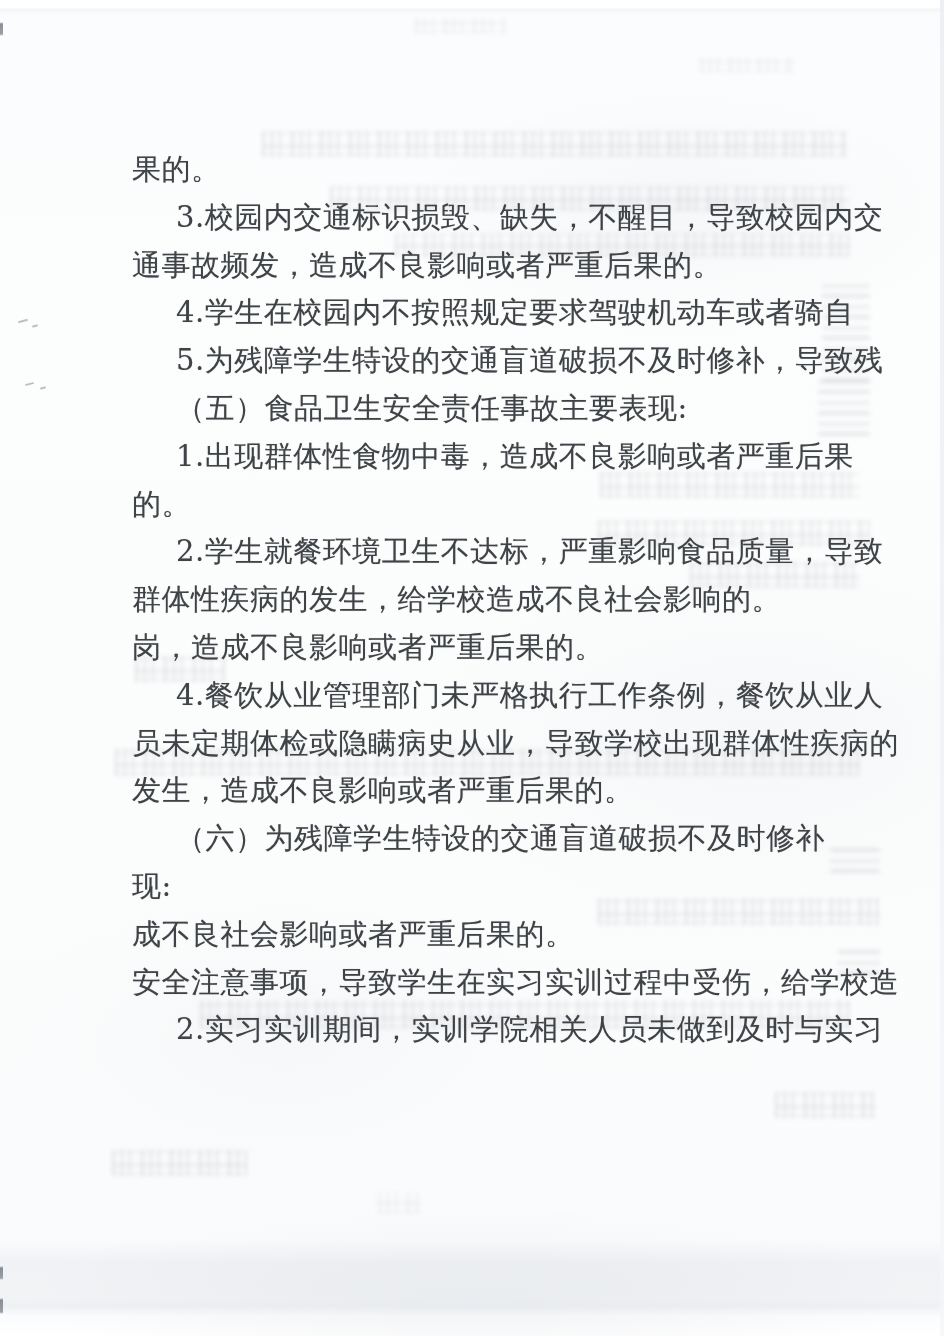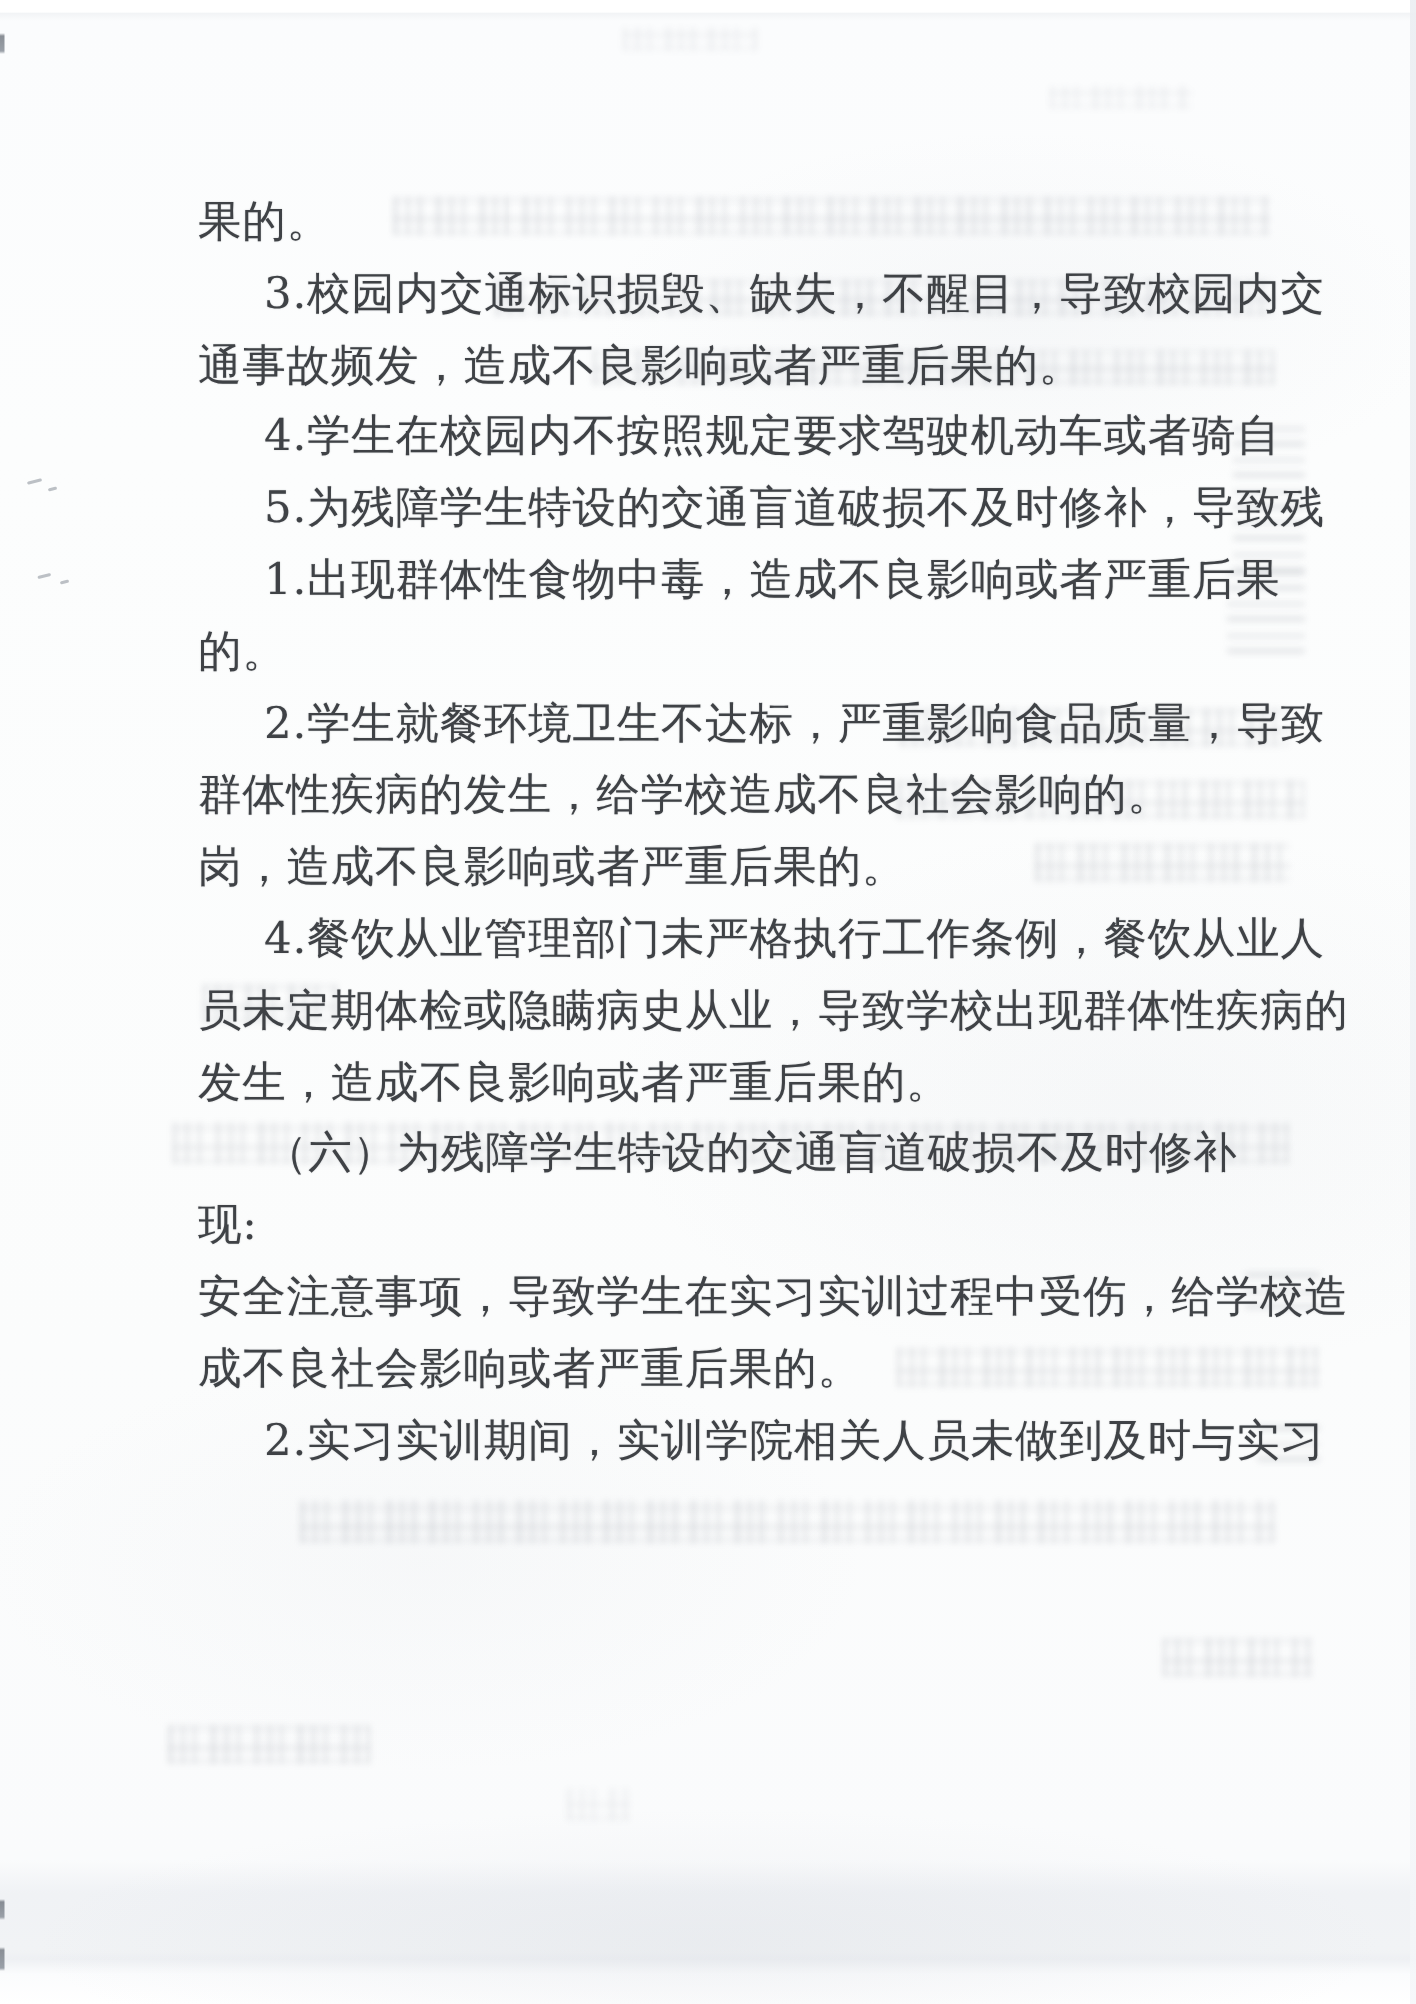--- a/index.html
+++ b/index.html
@@ -42,21 +42,21 @@
   }
   .page-edge-right {
     position: absolute; right: 0; top: 0; width: 4px; height: 100%;
     background: linear-gradient(180deg, rgba(235,238,242,0.9), rgba(244,246,249,0.8));
   }
 
   
   .doc-text {
     position: absolute;
     left: 132px;
-    top: 124px;
+    top: 146px;
     width: 730px;
     color: #3f4246;
     font-size: 29px;
     line-height: 47.8px;
     letter-spacing: 0.5px;
     text-shadow: 0 0 1px rgba(74,77,84,0.35);
   }
   .doc-text .line {
     height: 47.8px;
     white-space: nowrap;
@@ -137,30 +137,31 @@
   <div class="pencil-dash" style="left:32px; top:325px; width:6px;"></div>
   <div class="pencil-dash" style="left:25px; top:383px; width:9px;"></div>
   <div class="pencil-dash" style="left:40px; top:387px; width:6px;"></div>
 
   <div class="doc-text">
       <div class="line">果的。</div>
       <div class="line indent">3.校园内交通标识损毁、缺失，不醒目，导致校园内交</div>
       <div class="line">通事故频发，造成不良影响或者严重后果的。</div>
       <div class="line indent">4.学生在校园内不按照规定要求驾驶机动车或者骑自</div>
       <div class="line indent">5.为残障学生特设的交通盲道破损不及时修补，导致残</div>
+      <div class="line indent">（五）食品卫生安全责任事故主要表现:</div>
       <div class="line indent">1.出现群体性食物中毒，造成不良影响或者严重后果</div>
       <div class="line">的。</div>
       <div class="line indent">2.学生就餐环境卫生不达标，严重影响食品质量，导致</div>
       <div class="line">群体性疾病的发生，给学校造成不良社会影响的。</div>
       <div class="line">岗，造成不良影响或者严重后果的。</div>
       <div class="line indent">4.餐饮从业管理部门未严格执行工作条例，餐饮从业人</div>
       <div class="line">员未定期体检或隐瞒病史从业，导致学校出现群体性疾病的</div>
       <div class="line">发生，造成不良影响或者严重后果的。</div>
       <div class="line indent">（六）为残障学生特设的交通盲道破损不及时修补</div>
       <div class="line">现:</div>
+      <div class="line">成不良社会影响或者严重后果的。</div>
       <div class="line">安全注意事项，导致学生在实习实训过程中受伤，给学校造</div>
-      <div class="line">成不良社会影响或者严重后果的。</div>
       <div class="line indent">2.实习实训期间，实训学院相关人员未做到及时与实习</div>
     </div>
 
   <div class="page-edge-left"></div>
   <div class="page-edge-right"></div>
 </div>
 
 </body></html>

